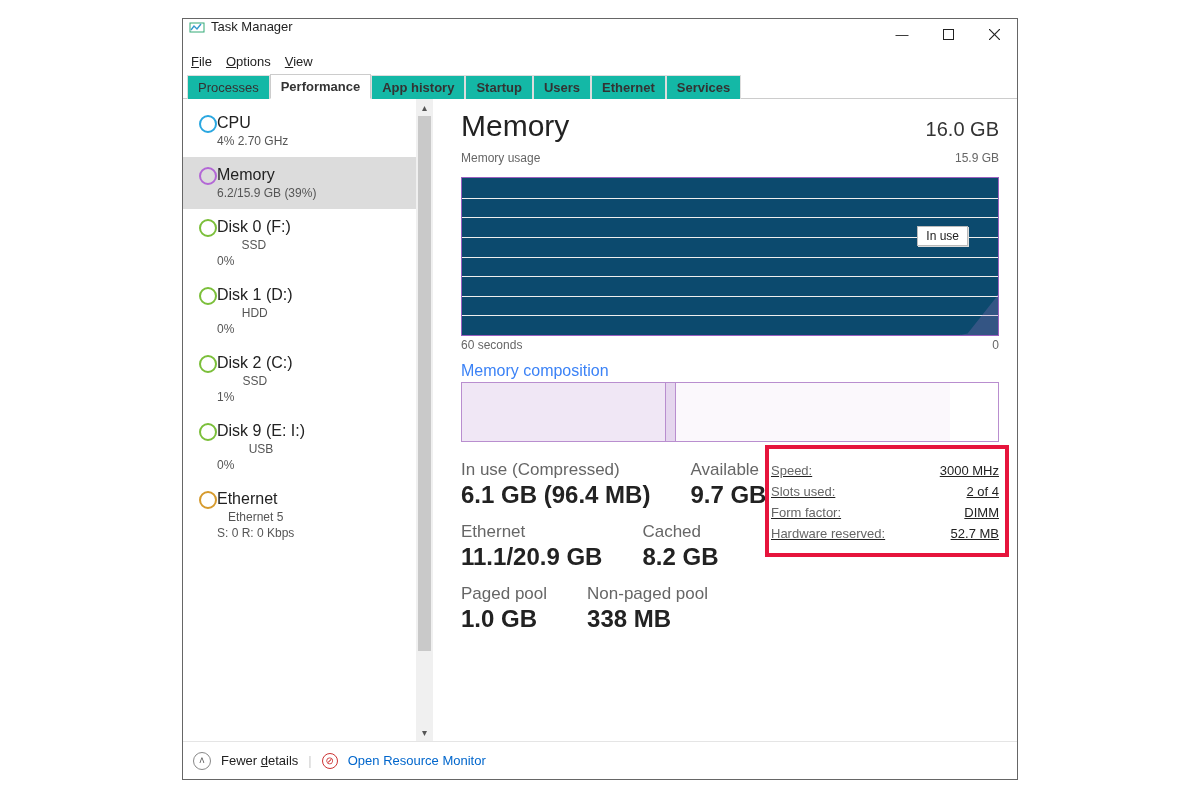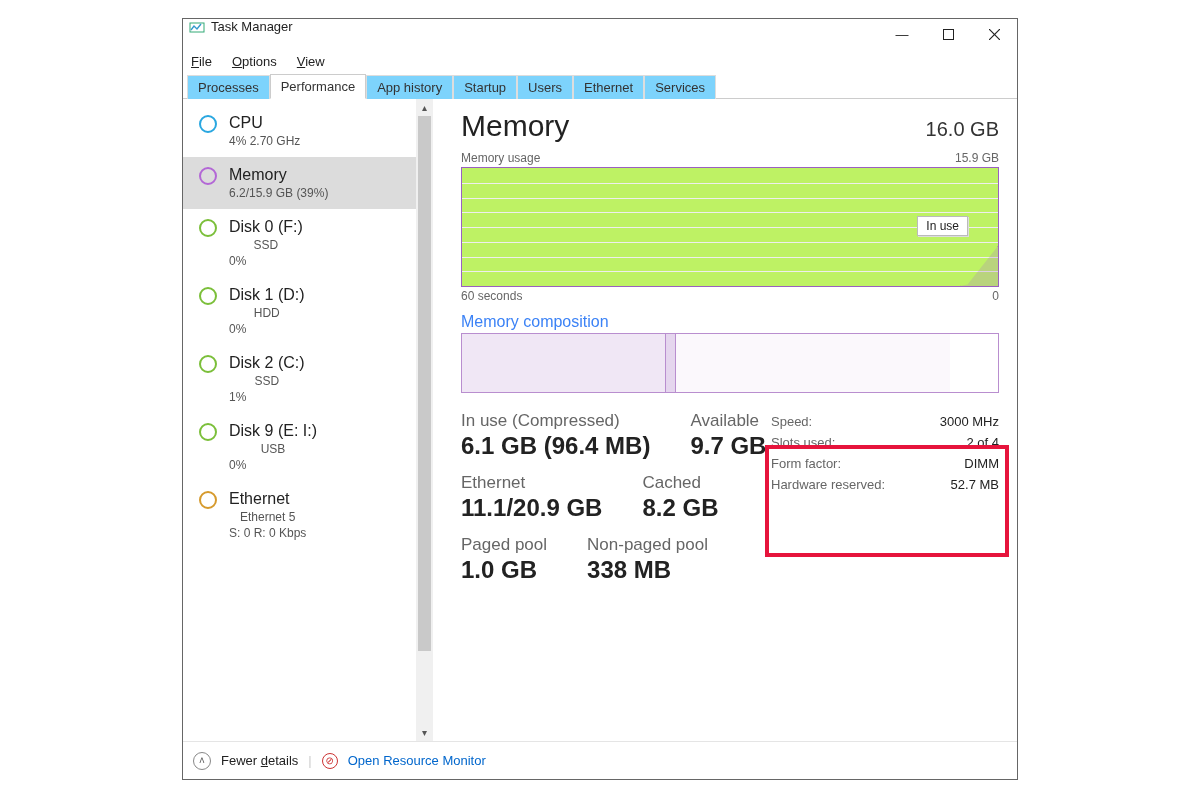--- a/index.html
+++ b/index.html
@@ -41,21 +41,21 @@
   .win-btn {
     width: 46px; height: 30px;
     display: flex; align-items: center; justify-content: center;
     font-size: 13px;
   }
   
   .menubar {
     height: 24px;
     display: flex;
     align-items: center;
-    gap: 20px;
+    gap: 14px;
     padding: 0 8px;
     font-size: 13px;
   }
   .menubar .menu-item span.u { text-decoration: underline; }
   
   .tabs {
     display: flex;
     align-items: flex-end;
     padding: 0 4px;
     height: 26px;
@@ -63,27 +63,27 @@
     font-size: 13px;
   }
   .tab {
     padding: 4px 10px 4px 10px;
     border: 1px solid transparent;
     position: relative;
     bottom: -1px;
     background: #f4f4f4;
     color: #333;
   }
-  .tab + .tab { margin-left: 0px; }
+  .tab + .tab { margin-left: 0px; font-weight: bold; }
   .tab.selected {
     background: #fff;
     border: 1px solid #ccc;
     border-bottom: 1px solid #fff;
   }
-  .tab:not(.selected) { border: 1px solid #ddd; border-bottom: none; background:#7dd3fc;}
+  .tab:not(.selected) { border: 1px solid #ddd; border-bottom: none; background:#14b8a6;}
   
   .body {
     flex: 1;
     display: flex;
     min-height: 0;
   }
   
   .sidebar-wrap {
     width: 250px;
     display: flex;
@@ -92,21 +92,20 @@
   }
   .sidebar {
     flex: 1;
     overflow: hidden;
     padding: 6px 0 0 0;
   }
   .side-item {
     display: flex;
     align-items: flex-start;
     padding: 8px 10px 8px 16px;
-    gap: 12px;
     cursor: default;
   }
   .side-item.selected {
     background: #dcdcdc;
   }
   .side-icon {
     width: 18px; height: 18px;
     border-radius: 50%;
     border: 2px solid;
     margin-top: 2px;
@@ -146,24 +145,24 @@
     margin-bottom: 4px;
   }
   .hdr-title { font-size: 30px; font-weight: 400; }
   .hdr-total { font-size: 20px; color:#333; }
   .chart-label-row {
     display:flex; justify-content: space-between;
     font-size: 12px; color:#666; margin-top: 4px;
   }
   .chart-box {
     border: 1px solid #9a60c0;
-    height: 120px;
+    height: 159px;
     position: relative;
-    background: #bef264;
-    margin-top: 2px;
+    background: #0c4a6e;
+    margin-top: 12px;
   }
   .gridline { position:absolute; left:0; right:0; border-top:1px solid #eee; }
   .chart-fill {
     position:absolute; right:0; bottom:0;
     width: 38px; height: 40px;
     background: rgba(170,120,200,0.25);
     border-top: 1px solid #9a60c0;
     border-left: 1px solid #9a60c0;
     clip-path: polygon(0 100%, 20% 96%, 100% 0, 100% 100%);
   }
@@ -195,21 +194,21 @@
   }
   .stats-left { flex: 1; }
   .stat-row { display:flex; gap: 40px; margin-bottom: 12px;}
   .stat-block .lbl { font-size: 17px; color:#666; }
   .stat-block .val { font-size: 24px; color:#222; line-height: 30px; font-weight: bold; }
   .stat-block.med .val { font-size: 24px; }
   .stats-right {
     width: 228px;
     font-size: 13px;
   }
-  .kv-row { display:flex; justify-content: space-between; padding: 3px 0;}
+  .kv-row { display:flex; justify-content: space-between; padding: 3px 0; text-decoration: underline;}
   .kv-row .k { color:#666; }
   .highlight-box {
     position:absolute;
     border: 4px solid #e6143c;
     pointer-events: none;
   }
   
   .footer {
     height: 38px;
     border-top: 1px solid #e5e5e5;

